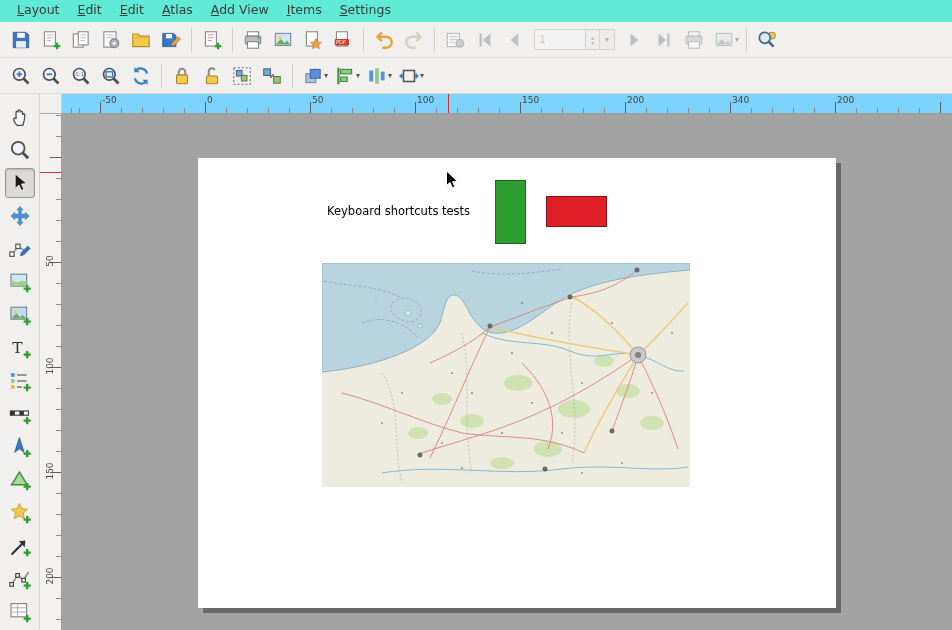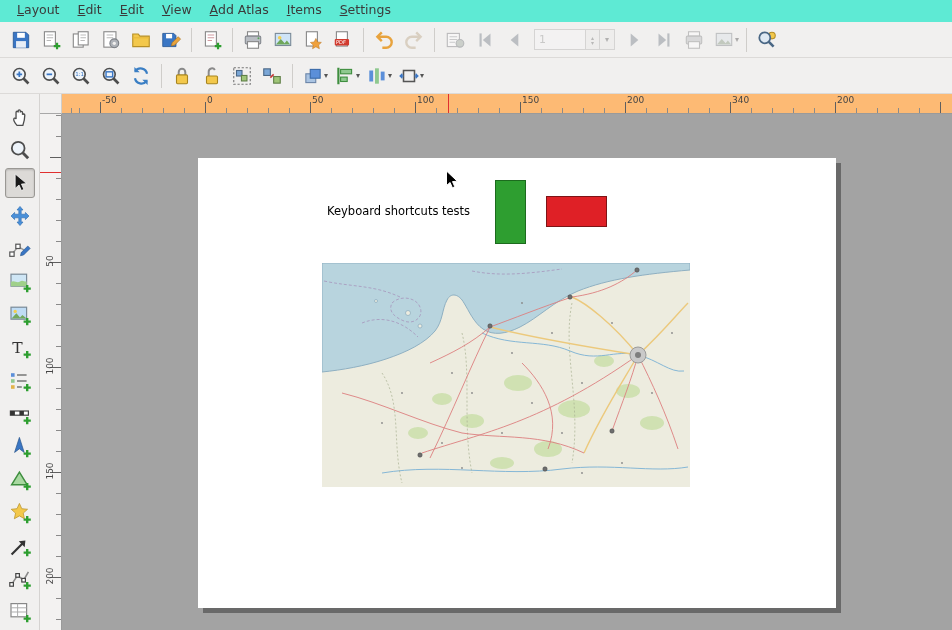--- a/index.html
+++ b/index.html
@@ -22,21 +22,21 @@
   .dis { opacity:.45; filter:grayscale(.7); }
   .dd { font-size:8px; color:#555; margin-left:-4px; margin-right:2px; }
   .atlas-input-wrap { display:flex; align-items:center; margin:0 4px; }
   .atlas-input { width:52px; height:21px; border:1px solid #b5b3b0; background:#f7f6f5; color:#9a9a9a; font-size:11px; padding:0 4px; font-family:inherit; }
   .spin { display:flex; flex-direction:column; justify-content:center; width:14px; height:21px; border:1px solid #b5b3b0; border-left:none; background:#eceae8; font-size:6px; line-height:5px; text-align:center; color:#777; }
   .combo { width:15px; height:21px; border:1px solid #b5b3b0; border-left:none; background:#eceae8; display:flex; align-items:center; justify-content:center; }
   .combo .dd2 { font-size:8px; color:#666; }
 
   
   .corner { position:absolute; left:40px; top:94px; width:22px; height:20px; background:#f1f0ef; border-right:1px solid #cfcdca; border-bottom:1px solid #a8a8a8; z-index:3; }
-  .hruler { position:absolute; left:62px; top:94px; width:890px; height:20px; background:#fdba74; border-bottom:1px solid #9a9a9a; overflow:hidden; z-index:3; }
+  .hruler { position:absolute; left:62px; top:94px; width:890px; height:20px; background:#7dd3fc; border-bottom:1px solid #9a9a9a; overflow:hidden; z-index:3; }
   .hruler .lab { position:absolute; top:1px; font-size:9px; color:#454545; }
   .hticks-minor { position:absolute; bottom:0; left:0; right:0; height:5px; background:repeating-linear-gradient(to right,#8a8a8a 0 1px,transparent 1px 21px); background-position-x:17px; }
   .hticks-major { position:absolute; bottom:0; left:0; right:0; height:11px; background:repeating-linear-gradient(to right,#5f5f5f 0 1px,transparent 1px 105px); background-position-x:38px; }
   .hmarker { position:absolute; top:0; bottom:0; width:1px; background:#e03030; left:386px; }
   .vruler { position:absolute; left:40px; top:114px; width:22px; height:516px; background:#f3f2f1; border-right:1px solid #9a9a9a; overflow:hidden; z-index:3; }
   .vruler .lab { position:absolute; left:-1px; width:22px; text-align:center; font-size:9px; color:#454545; transform:rotate(-90deg); }
   .vticks-minor { position:absolute; right:0; top:0; bottom:0; width:5px; background:repeating-linear-gradient(to bottom,#8a8a8a 0 1px,transparent 1px 21px); background-position-y:1px; }
   .vticks-major { position:absolute; right:0; top:0; bottom:0; width:11px; background:repeating-linear-gradient(to bottom,#5f5f5f 0 1px,transparent 1px 105px); background-position-y:43px; }
   .vmarker { position:absolute; left:0; right:0; height:1px; background:#e03030; top:58px; }
 
@@ -55,22 +55,22 @@
   .map { position:absolute; left:124px; top:105px; width:368px; height:224px; }
   .cursor { position:absolute; left:383px; top:56px; width:15px; height:21px; z-index:6; }
 </style>
 </head>
 <body>
 
 <div class="menubar">
   <span class="menu-item">Layout</span>
   <span class="menu-item">Edit</span>
   <span class="menu-item">Edit</span>
-  <span class="menu-item">View</span>
-  <span class="menu-item">Add Atlas</span>
+  <span class="menu-item">Atlas</span>
+  <span class="menu-item">Add View</span>
   <span class="menu-item">Items</span>
   <span class="menu-item">Settings</span>
 </div>
 
 <div class="tb tb1">
   <div class="btn">
       <svg viewBox="0 0 20 20">
         <path d="M3 3h11.5L17 5.5V17H3z" fill="#3a76c4" stroke="#2a5a98" stroke-width=".8"></path>
         <rect x="6.5" y="3.5" width="7" height="4.5" fill="#fff"></rect>
         <rect x="5.5" y="11" width="9" height="6" fill="#e8eef6"></rect>

